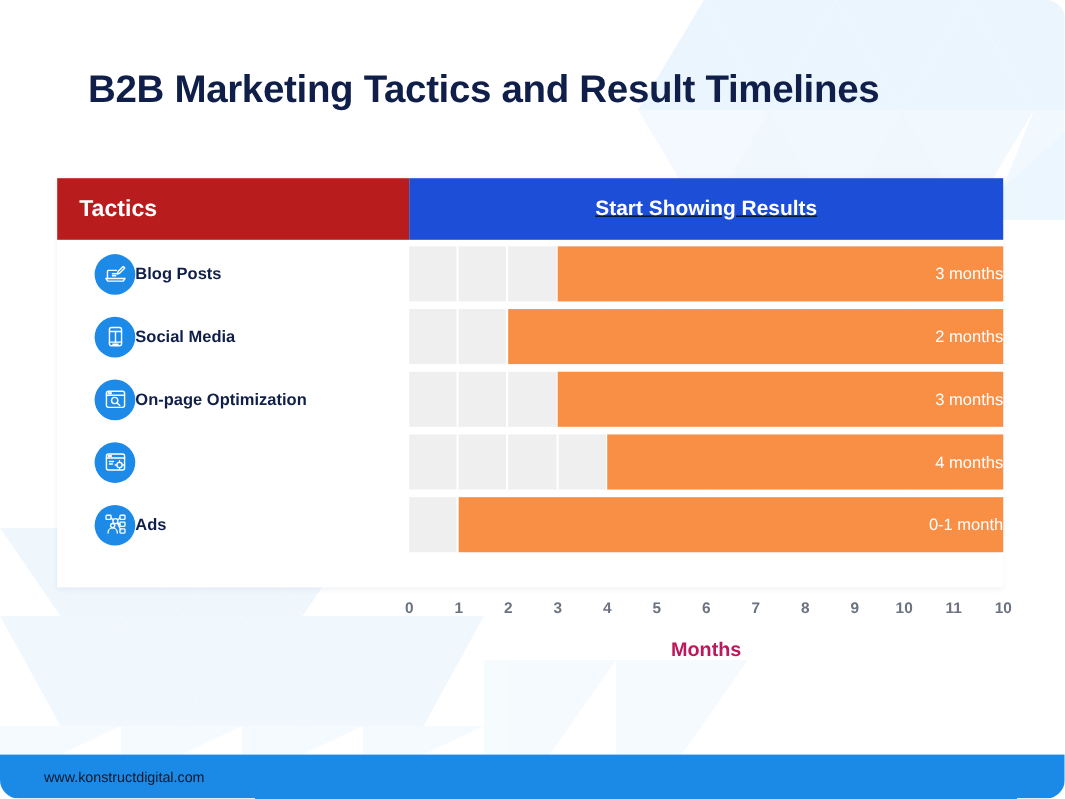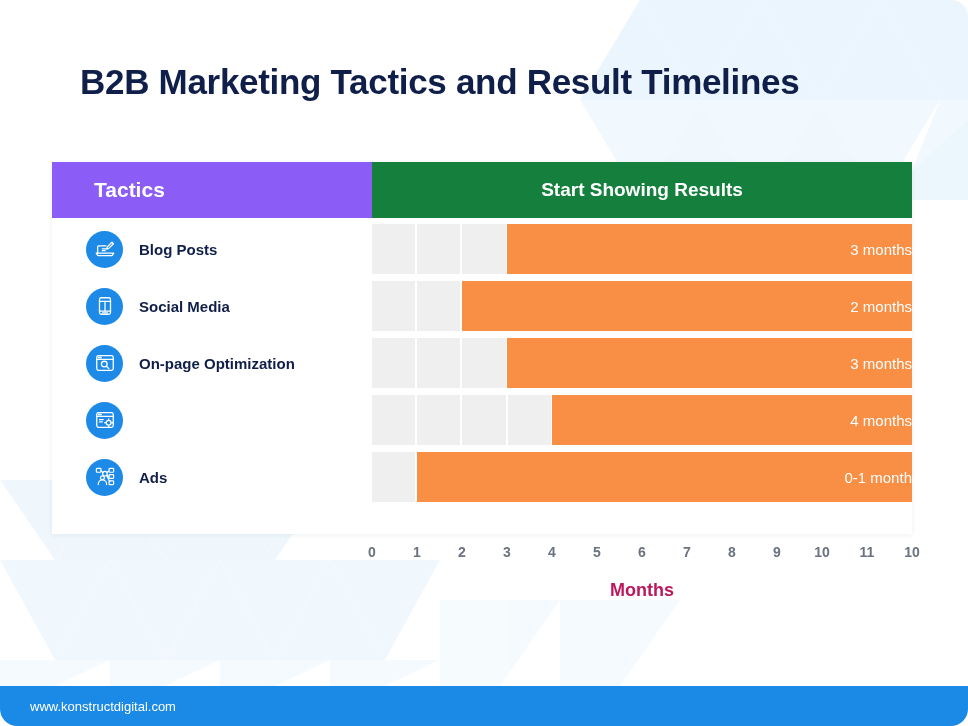--- a/index.html
+++ b/index.html
@@ -59,37 +59,38 @@
   .card-header {
     position: absolute;
     left: 0;
     top: 0;
     width: 860px;
     height: 56px;
     display: flex;
   }
   .hdr-tactics {
     width: 320px;
-    background: #8b5cf6;
-    display: flex;
-    align-items: center;
-    padding-left: 42px;
+    background: #b91c1c;
+    display: flex;
+    align-items: center;
+    padding-left: 20px;
     box-sizing: border-box;
   }
   .hdr-tactics span {
     color: #ffffff;
     font-size: 21px;
     font-weight: bold;
   }
   .hdr-results {
     flex: 1;
-    background: #15803d;
+    background: #1d4ed8;
     display: flex;
     align-items: center;
     justify-content: center;
+    text-decoration: underline;
   }
   .hdr-results span {
     color: #ffffff;
     font-size: 19px;
     font-weight: bold;
   }
 
   
   .card-body {
     position: absolute;
@@ -123,21 +124,20 @@
     height: 37px;
     border-radius: 50%;
     background: #1E8AE8;
     display: flex;
     align-items: center;
     justify-content: center;
     flex: none;
   }
   .icon-circle svg { display: block; }
   .row-label-text {
-    margin-left: 16px;
     font-size: 15px;
     font-weight: bold;
     color: #101F49;
     white-space: nowrap;
     text-align: right;
   }
 
   
   .track {
     position: absolute;
@@ -208,22 +208,22 @@
     position: absolute;
     left: 0;
     bottom: 0;
     width: 968px;
     height: 40px;
     background: #1B8AE6;
     display: flex;
     align-items: center;
   }
   .footer span {
-    margin-left: 30px;
-    color: #ffffff;
+    margin-left: 40px;
+    color: #0f172a;
     font-size: 13px;
   }
 </style>
 </head>
 <body>
 
 <div class="slide">
 
   <div class="bg-pattern">
     <svg viewBox="0 0 968 726" preserveAspectRatio="none" xmlns="http://www.w3.org/2000/svg">

